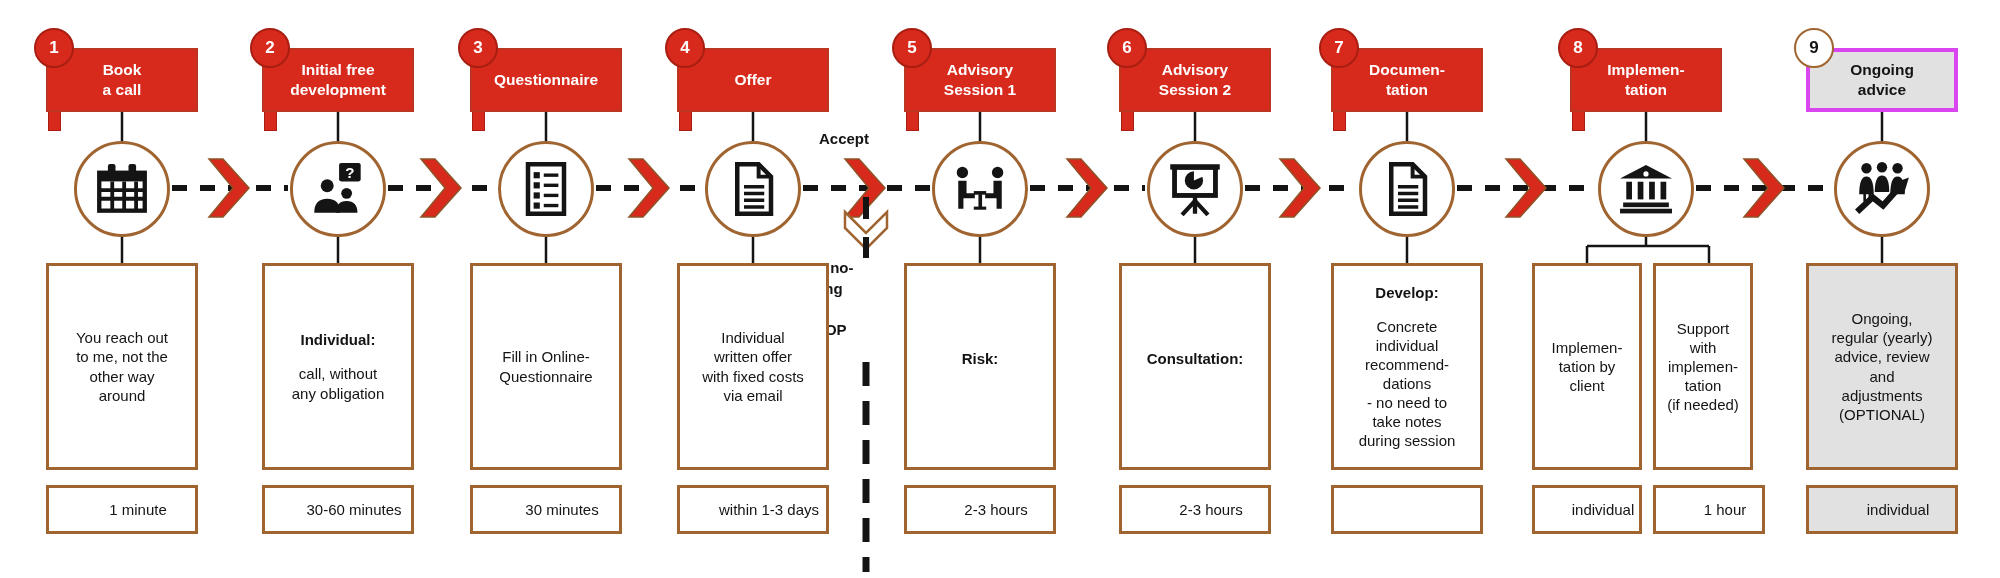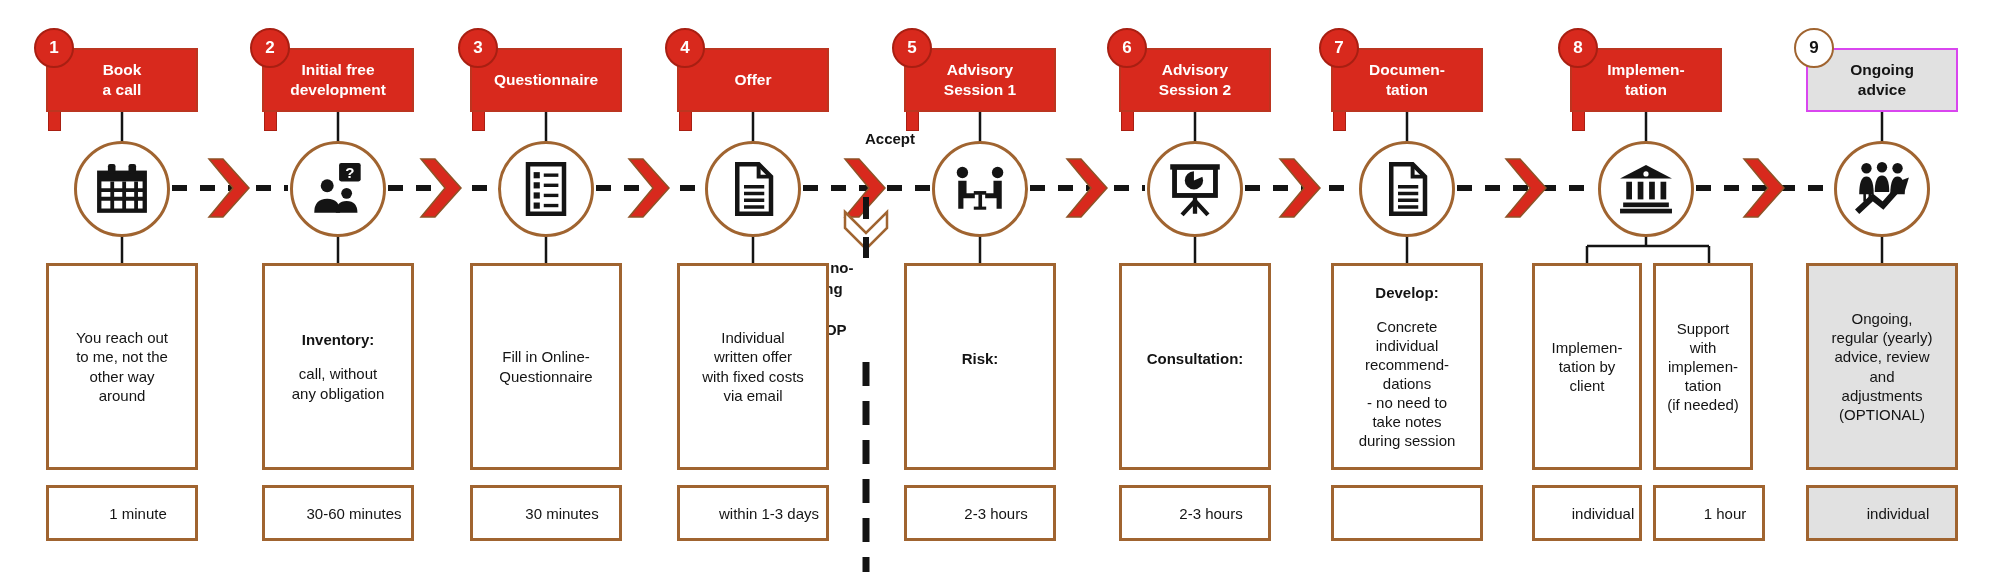--- a/index.html
+++ b/index.html
@@ -16,46 +16,46 @@
     font-family:"Liberation Sans",sans-serif;color:var(--ink);
   }
   .overlay{position:absolute;left:0;top:0;z-index:1;}
   .col{position:absolute;top:0;width:152px;}
   .tab{position:absolute;left:2px;top:108px;width:13px;height:23px;background:var(--red);border:1px solid var(--red-ring);box-sizing:border-box;z-index:1;}
   .hdr{
     position:absolute;left:0;top:48px;width:152px;height:64px;background:var(--red);
     border:2px solid var(--red-edge);box-sizing:border-box;display:flex;align-items:center;justify-content:center;
     text-align:center;color:#fff;font-weight:bold;font-size:15.5px;line-height:1.32;white-space:pre-line;z-index:2;
   }
-  .hdr.gray{background:var(--gray);color:var(--ink);border:2px solid #d946ef;}
+  .hdr.gray{background:var(--gray);color:var(--ink);border:4px solid #d946ef;}
   .badge{
     position:absolute;left:-12px;top:28px;width:40px;height:40px;border-radius:50%;
     background:var(--red);border:2px solid var(--red-ring);box-sizing:border-box;color:#fff;
     font-weight:bold;font-size:17px;display:flex;align-items:center;justify-content:center;z-index:3;
   }
   .badge.outline{background:#fff;border:2.5px solid var(--brown);color:var(--ink);}
   .circle{
     position:absolute;left:28px;top:141px;width:96px;height:96px;border-radius:50%;
     border:3px solid var(--brown);box-sizing:border-box;background:#fff;
     display:flex;align-items:center;justify-content:center;z-index:2;
   }
   .circle svg{display:block;}
   .desc{
     position:absolute;left:0;top:263px;width:152px;height:207px;border:3px solid var(--brown);
     box-sizing:border-box;background:#fff;display:flex;flex-direction:column;align-items:center;justify-content:center;
     text-align:center;font-size:15px;line-height:1.27;white-space:pre-line;z-index:2;padding:4px;
   }
   .desc .desc-title{font-weight:bold;margin-bottom:15px;}
   .dur{
-    position:absolute;left:0;top:485px;width:152px;height:56px;border:3px solid var(--brown);
+    position:absolute;left:0;top:485px;width:152px;height:49px;border:3px solid var(--brown);
     box-sizing:border-box;background:#fff;display:flex;align-items:center;justify-content:center;
     font-size:15px;z-index:2;text-align:center;padding-left:32px;
   }
   .gray-box{background:var(--gray) !important;justify-content:center;}
-  .accept-label{position:absolute;left:830px;top:130px;width:120px;text-align:center;font-weight:bold;font-size:15px;z-index:2;}
+  .accept-label{position:absolute;left:784px;top:130px;width:120px;text-align:center;font-weight:bold;font-size:15px;z-index:2;}
   .reject-label{position:absolute;left:806px;top:258px;width:120px;text-align:left;font-weight:bold;font-size:15px;line-height:1.38;white-space:pre-line;z-index:2;}
 </style>
 </head>
 <body>
 
 <div class="canvas">
 
   <svg class="overlay" width="2000" height="578" viewBox="0 0 2000 578">
     <g stroke="#141414" stroke-width="6">
       <line x1="172" y1="188" x2="288" y2="188" stroke-dasharray="15 13"></line>
@@ -135,21 +135,21 @@
       <svg width="54" height="52" viewBox="0 0 50 48">
         <rect x="26" y="0" width="20" height="17" rx="2" fill="#141414"></rect>
         <text x="36" y="13.5" fill="#fff" font-size="14" font-weight="bold" text-anchor="middle">?</text>
         <circle cx="15" cy="21" r="6" fill="#141414"></circle>
         <path d="M3,46 q0,-13 12,-13 q12,0 12,13 z" fill="#141414"></path>
         <circle cx="33" cy="28" r="5" fill="#141414"></circle>
         <path d="M23,46 q0,-11 10,-11 q10,0 10,11 z" fill="#141414"></path>
       </svg>
     </div>
     <div class="desc">
-      <span class="desc-title">Inventory:</span>
+      <span class="desc-title">Individual:</span>
       <span class="desc-body">call, without
 any obligation</span>
     </div>
     <div class="dur">
         <span>30-60 minutes</span>
       </div>
   </div>
 
   <div class="col" style="left:470px">
     <div class="tab"></div>

